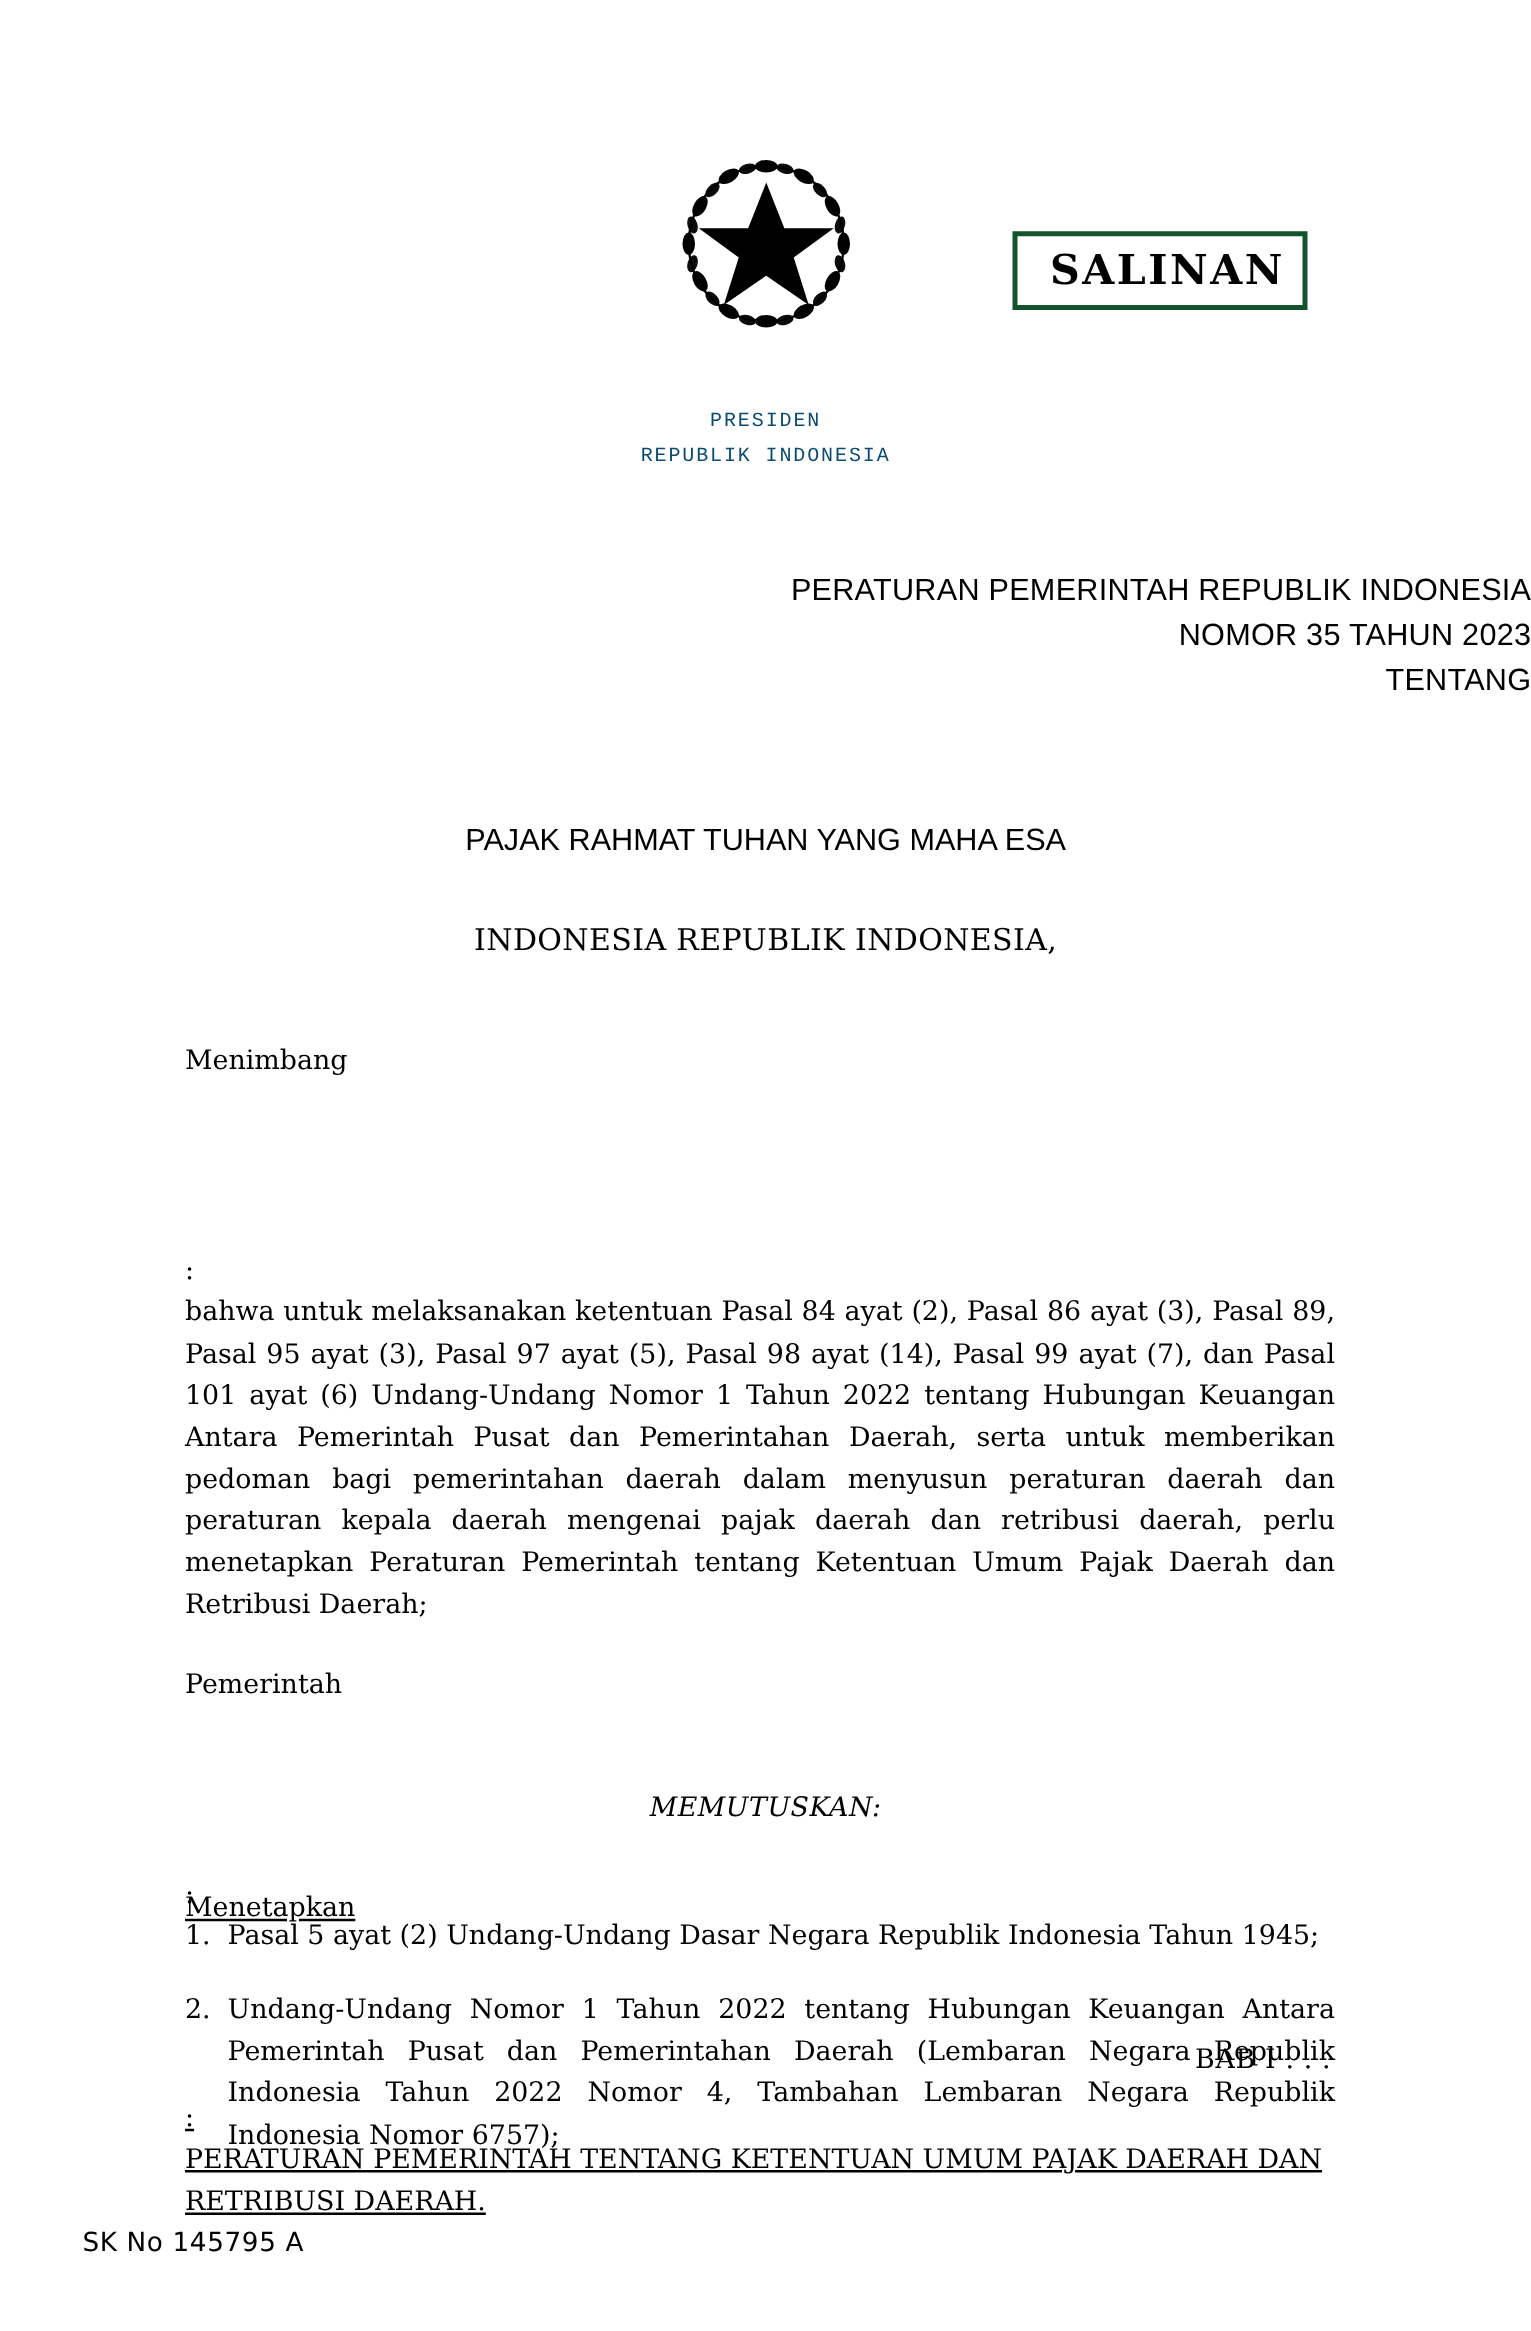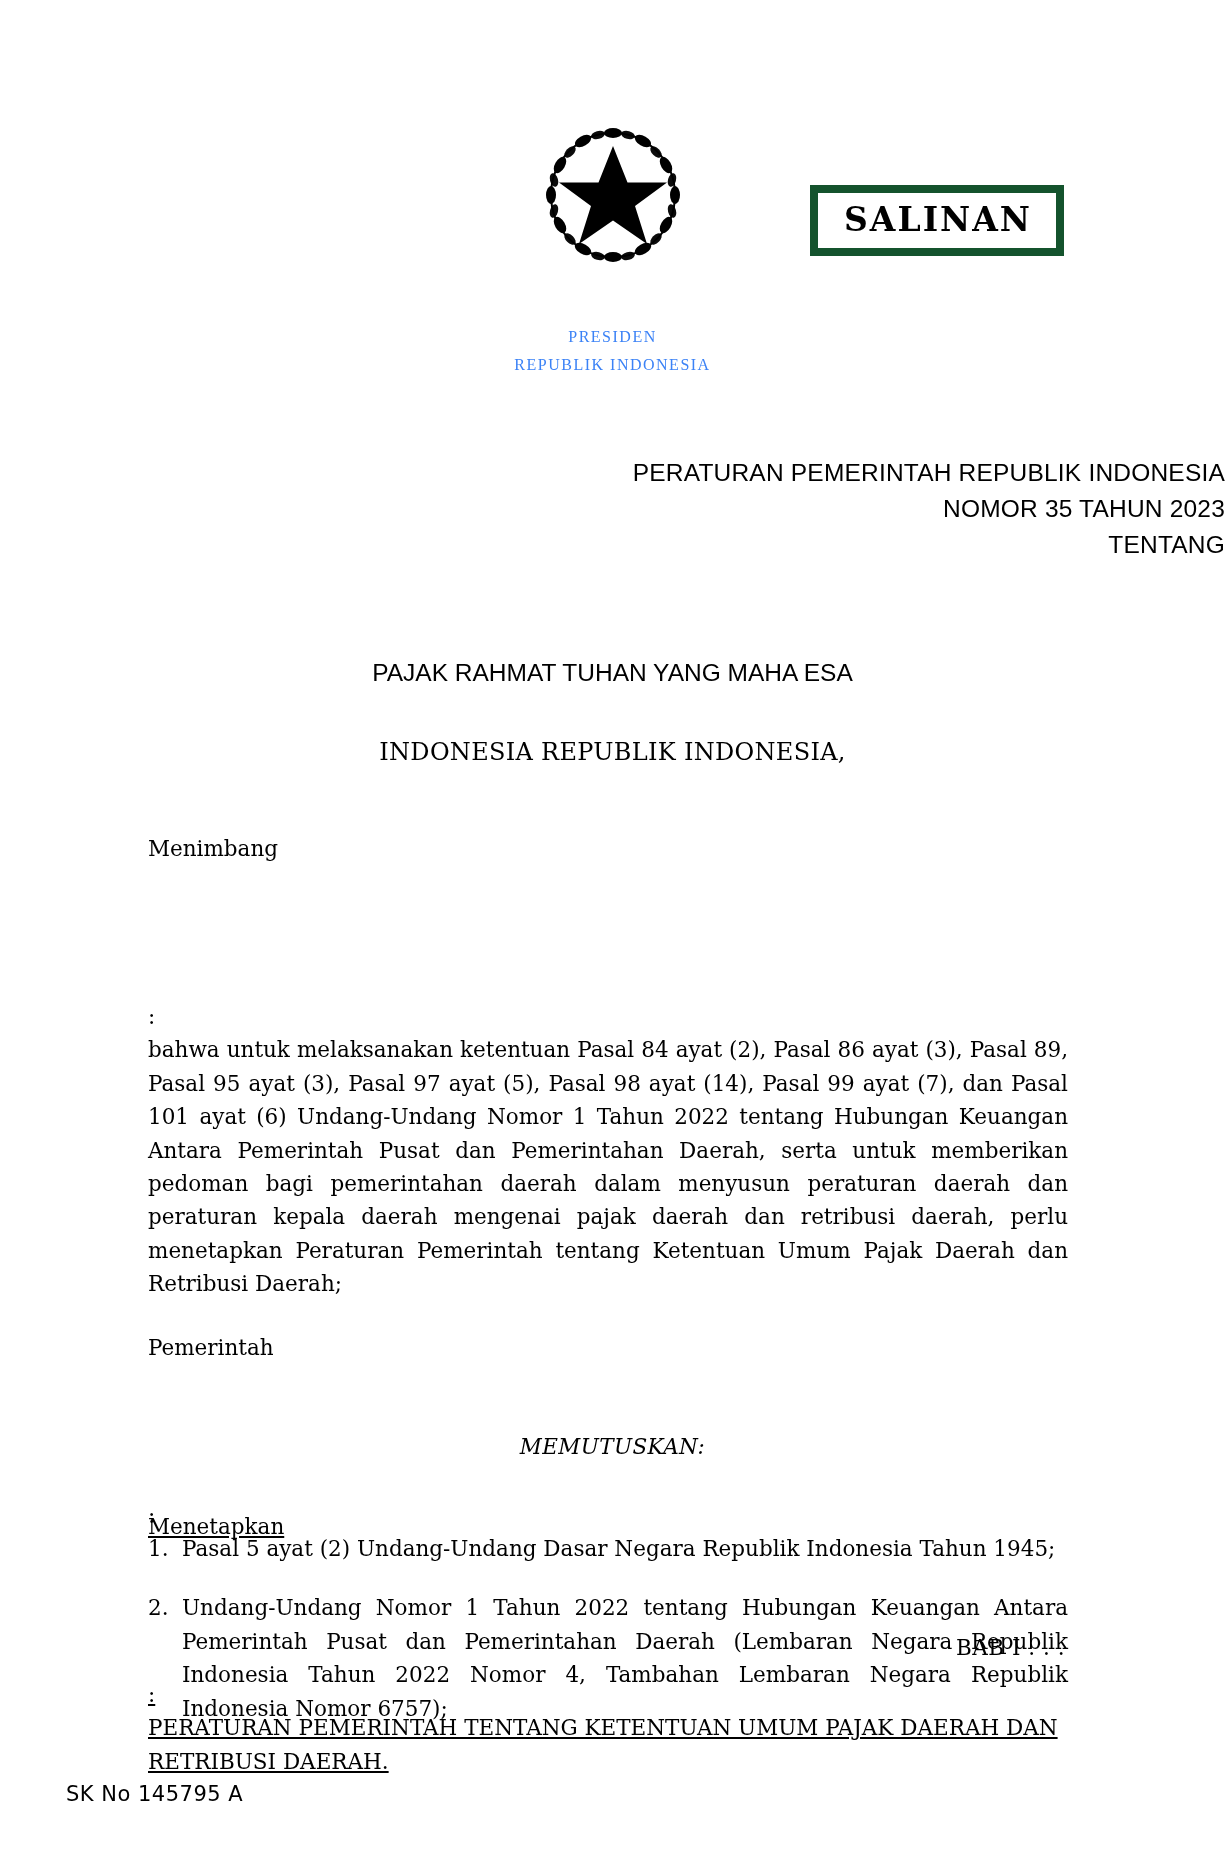--- a/index.html
+++ b/index.html
@@ -36,38 +36,38 @@
     position: relative;
     width: 150px;
     height: 150px;
   }
   .emblem svg { display: block; }
 
   .salinan-box {
     position: absolute;
     top: 185px;
     left: 810px;
-    border: 8px solid #14532d;
-    padding: 10px 24px 12px 26px;
+    border: 4px solid #14532d;
+    padding: 10px 14px 12px 26px;
     font-family: "DejaVu Serif", serif;
     font-weight: bold;
     font-size: 33px;
     letter-spacing: 2px;
     line-height: 1;
   }
 
   .president-line {
     position: absolute;
     left: 0;
     width: 1225px;
     text-align: center;
-    font-family: Liberation Serif, serif;
+    font-family: Liberation Mono, monospace;
     font-size: 16px;
     letter-spacing: 1.5px;
-    color: #3b82f6;
+    color: #0c4a6e;
   }
   .president-line.l1 { top: 328px; }
   .president-line.l2 { top: 356px; }
 
   
   .title-block {
     position: absolute;
     top: 455px;
     left: 0;
     width: 1225px;

